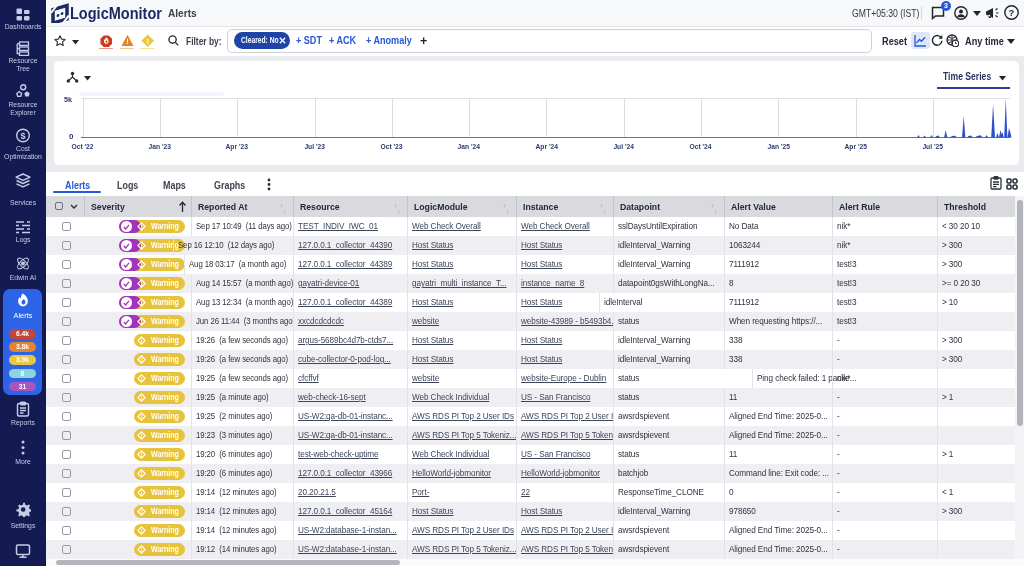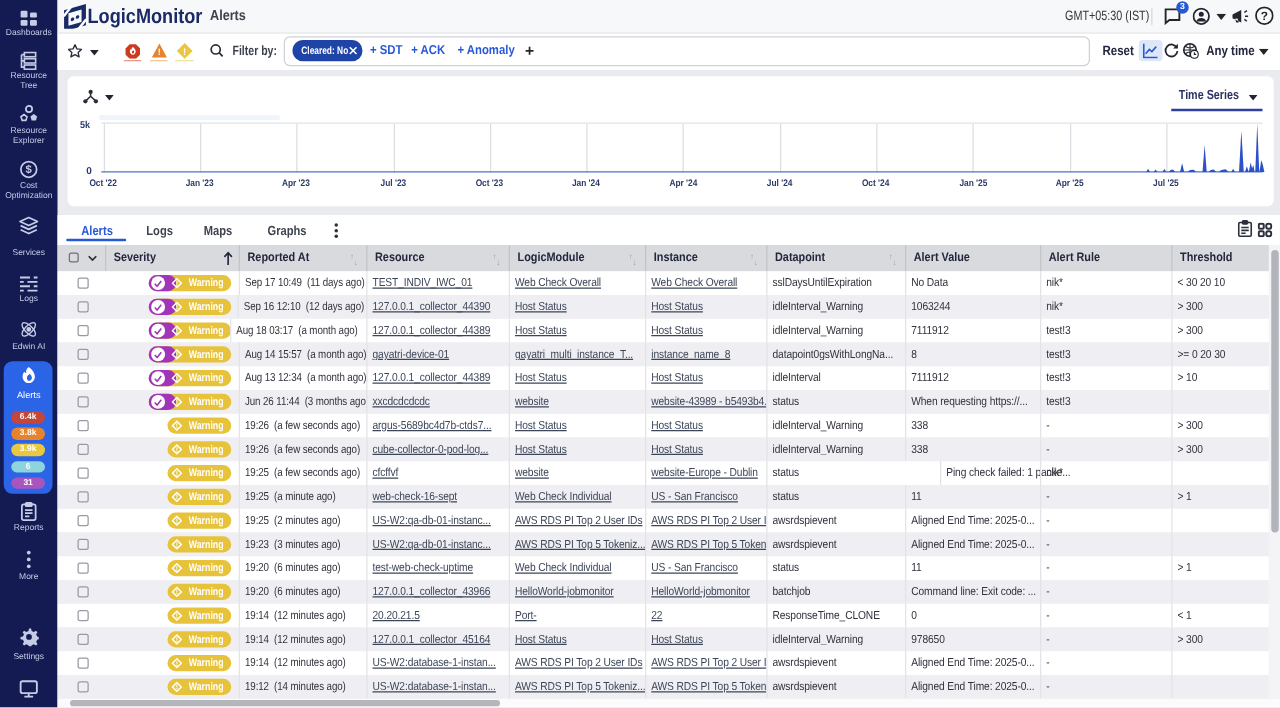--- a/index.html
+++ b/index.html
@@ -360,21 +360,21 @@
 <div style="position:absolute;left:72.5px;top:3px;width:22px;height:13px;background:#a234ba;border-radius:7px"></div>
 <div style="position:absolute;left:75px;top:4.2px;width:10.6px;height:10.6px;background:#fff;border-radius:50%"></div>
 <svg style="position:absolute;left:77px;top:6.5px" width="7" height="6" viewBox="0 0 7 6">
       <path fill="none" stroke="#a234ba" stroke-width="1.25" d="M0.8 3 L2.7 5 6 0.8"></path>
     </svg>
 <svg style="position:absolute;left:90.5px;top:5px" width="9" height="9" viewBox="0 0 10 10">
       <rect x="2.2" y="2.2" width="5.6" height="5.6" fill="none" stroke="#fff" stroke-width="1.3" transform="rotate(45 5 5)"></rect>
       <text x="5" y="7.3" font-size="6" font-weight="bold" fill="#fff" text-anchor="middle">!</text>
     </svg>
 <div style="position:absolute;left:104.5px;top:3px;height:13px;line-height:13px;font-size:8.8px;font-weight:bold;color:#fff"><span class="t" style="transform:scaleX(0.8)">Warning</span></div>
-<div class="cell" style="left:144px;width:102px"><span class="t" style="transform:scaleX(0.84)">Sep 16 12:10  (12 days ago)</span></div>
+<div class="cell" style="left:127px;width:102px"><span class="t" style="transform:scaleX(0.84)">Sep 16 12:10  (12 days ago)</span></div>
 <div class="cell link" style="left:247px;width:114px"><span class="t" style="transform:scaleX(0.88)">127.0.0.1_collector_44390</span></div>
 <div class="cell link" style="left:361px;width:109px"><span class="t" style="transform:scaleX(0.88)">Host Status</span></div>
 <div class="cell link" style="left:470px;width:97px"><span class="t" style="transform:scaleX(0.88)">Host Status</span></div>
 <div class="cell" style="left:567px;width:111px"><span class="t" style="transform:scaleX(0.88)">idleInterval_Warning</span></div>
 <div class="cell" style="left:678px;width:108px"><span class="t" style="transform:scaleX(0.88)">1063244</span></div>
 <div class="cell" style="left:786px;width:105px"><span class="t" style="transform:scaleX(0.88)">nik*</span></div>
 <div class="cell" style="left:891px;width:87px"><span class="t" style="transform:scaleX(0.88)">&gt; 300</span></div>
 </div>
 <div class="row" style="top:255px">
 <div class="cb" style="left:16px;top:5px;width:8.5px;height:8.5px"></div>
@@ -430,21 +430,21 @@
     </svg>
 <svg style="position:absolute;left:90.5px;top:5px" width="9" height="9" viewBox="0 0 10 10">
       <rect x="2.2" y="2.2" width="5.6" height="5.6" fill="none" stroke="#fff" stroke-width="1.3" transform="rotate(45 5 5)"></rect>
       <text x="5" y="7.3" font-size="6" font-weight="bold" fill="#fff" text-anchor="middle">!</text>
     </svg>
 <div style="position:absolute;left:104.5px;top:3px;height:13px;line-height:13px;font-size:8.8px;font-weight:bold;color:#fff"><span class="t" style="transform:scaleX(0.8)">Warning</span></div>
 <div class="cell" style="left:145px;width:102px"><span class="t" style="transform:scaleX(0.84)">Aug 13 12:34  (a month ago)</span></div>
 <div class="cell link" style="left:247px;width:114px"><span class="t" style="transform:scaleX(0.88)">127.0.0.1_collector_44389</span></div>
 <div class="cell link" style="left:361px;width:109px"><span class="t" style="transform:scaleX(0.88)">Host Status</span></div>
 <div class="cell link" style="left:470px;width:97px"><span class="t" style="transform:scaleX(0.88)">Host Status</span></div>
-<div class="cell" style="left:567px;width:111px"><span class="t" style="transform:scaleX(0.88)">idleInterval</span></div>
+<div class="cell" style="left:553px;width:111px"><span class="t" style="transform:scaleX(0.88)">idleInterval</span></div>
 <div class="cell" style="left:678px;width:108px"><span class="t" style="transform:scaleX(0.88)">7111912</span></div>
 <div class="cell" style="left:786px;width:105px"><span class="t" style="transform:scaleX(0.88)">test!3</span></div>
 <div class="cell" style="left:891px;width:87px"><span class="t" style="transform:scaleX(0.88)">&gt; 10</span></div>
 </div>
 <div class="row alt" style="top:312px">
 <div class="cb" style="left:16px;top:5px;width:8.5px;height:8.5px"></div>
 <div class="warnpill" style="left:72.5px;width:66.5px"></div>
 <div style="position:absolute;left:72.5px;top:3px;width:22px;height:13px;background:#a234ba;border-radius:7px"></div>
 <div style="position:absolute;left:75px;top:4.2px;width:10.6px;height:10.6px;background:#fff;border-radius:50%"></div>
 <svg style="position:absolute;left:77px;top:6.5px" width="7" height="6" viewBox="0 0 7 6">

